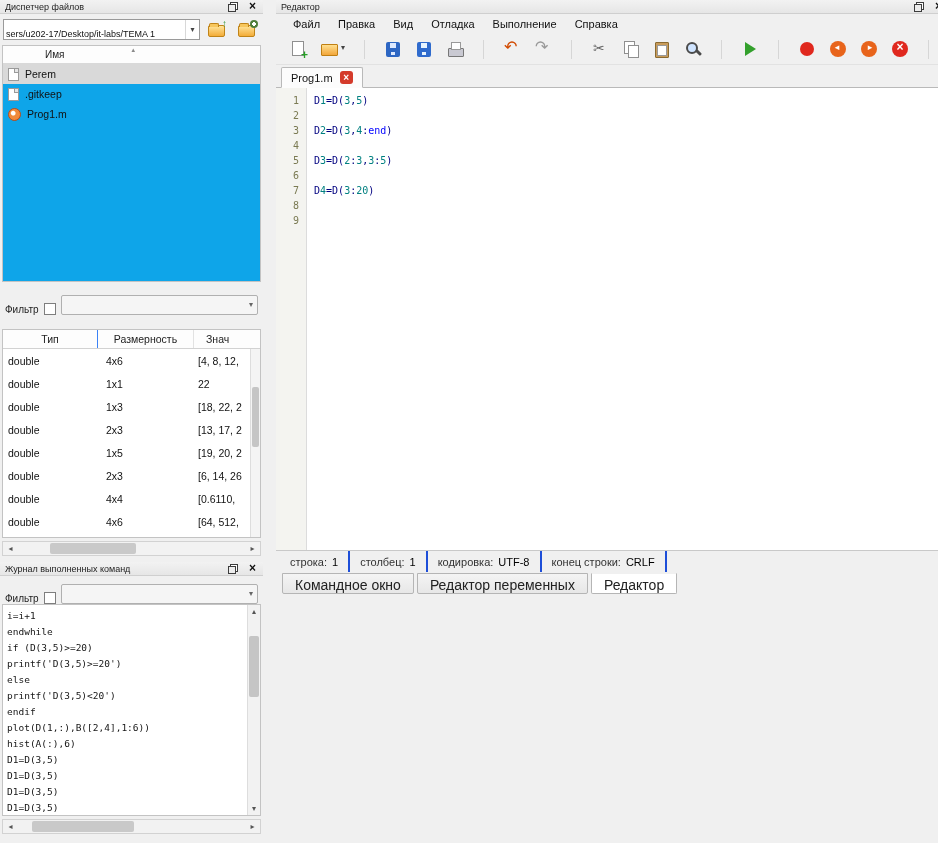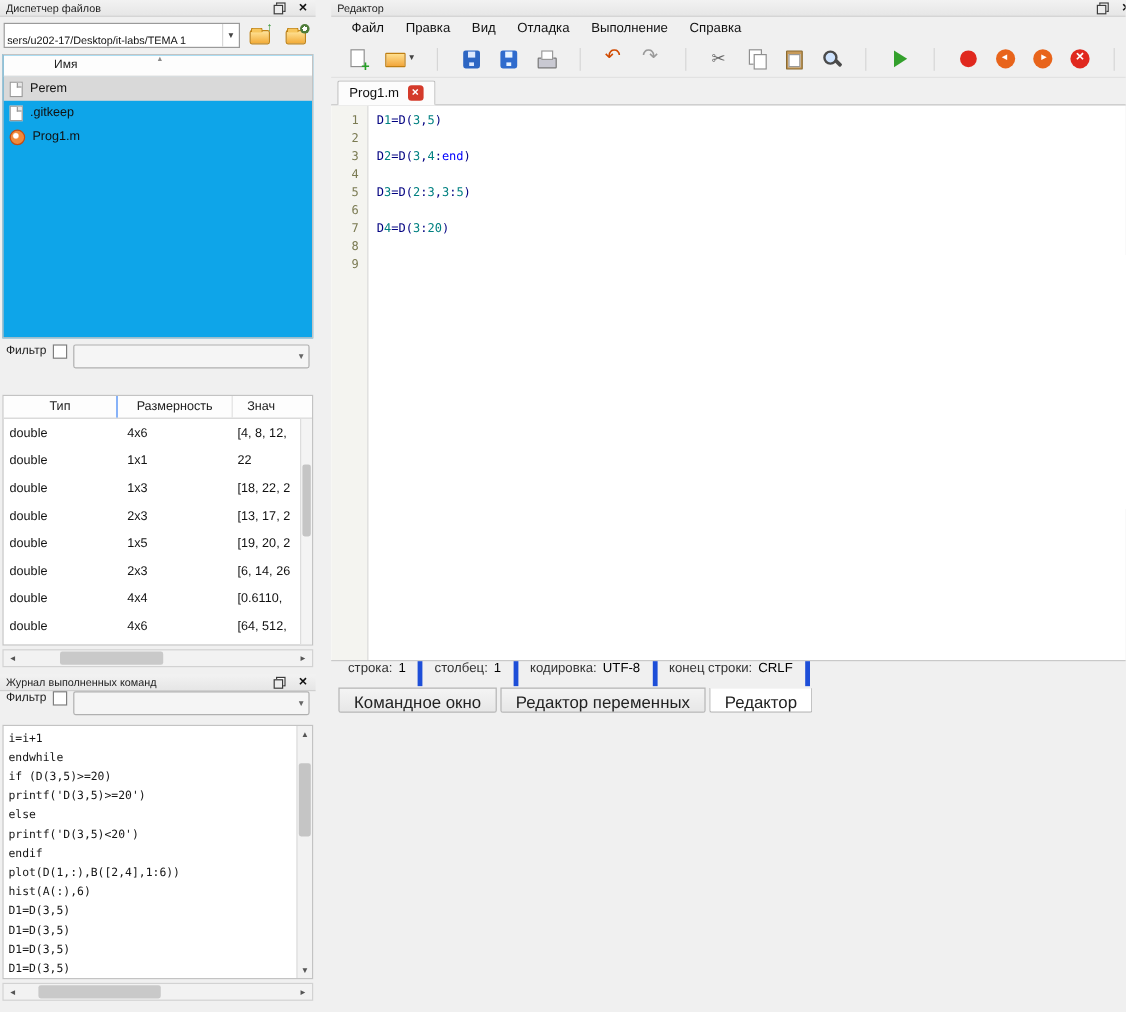--- a/index.html
+++ b/index.html
@@ -14,21 +14,21 @@
 .undock::before{content:"";position:absolute;right:0;top:0;width:6px;height:6px;border:1px solid #3c3c3c;background:#fff}
 .undock::after{content:"";position:absolute;left:0;bottom:0;width:6px;height:6px;border:1px solid #3c3c3c;background:#ededed}
 .close-x{width:11px;text-align:center}
 .close-x::before{content:"×";font-weight:bold;font-size:12px;color:#111;line-height:10px}
 
 .combo{flex:1;display:flex;align-items:flex-end;height:21px;border:1px solid #9a9a9a;background:#fff;overflow:hidden}
 .combo-text{flex:1;font-size:9px;white-space:nowrap;overflow:hidden;padding:0 2px;color:#111}
 .combo-caret{width:14px;align-self:stretch;display:flex;align-items:center;justify-content:center;border-left:1px solid #d8d8d8;color:#444}
 .combo-caret::before{content:"▾";font-size:8px}
 .checkbox{width:12px;height:12px;border:1px solid #7e7e7e;background:#fff;flex:0 0 auto}
-.filter-row{display:flex;align-items:flex-start;gap:5px;height:28px;padding:0 5px;font-size:10px;color:#1d1d1d}
+.filter-row{display:flex;align-items:flex-end;gap:5px;height:28px;padding:0 5px;font-size:10px;color:#1d1d1d}
 .fcombo{flex:1;height:20px;border:1px solid #b0b0b0;background:#f5f5f5;border-radius:2px;position:relative}
 .fcombo::after{content:"▾";position:absolute;right:4px;top:4px;font-size:8px;color:#666}
 
 .fb{left:0;top:0;width:263px;height:284px}
 .fb-toolbar{display:flex;align-items:center;gap:4px;height:30px;padding:0 3px}
 .fbtn{position:relative;width:26px;height:24px;border:none;background:transparent}
 .folder{position:absolute;left:4px;top:8px;width:17px;height:12px;background:linear-gradient(#ffe49a,#f3ac38);border:1px solid #c08418;border-radius:2px;display:inline-block}
 .folder::before{content:"";position:absolute;left:0;top:-3px;width:8px;height:3px;background:#f7c65d;border:1px solid #c08418;border-bottom:none;border-radius:2px 2px 0 0}
 .fol-up::after{content:"↑";position:absolute;right:-3px;top:-8px;color:#2a8f2a;font-weight:bold;font-size:10px}
 .fol-act::after{content:"";position:absolute;right:-4px;top:-6px;width:8px;height:8px;border-radius:50%;background:radial-gradient(circle,#ffffff 0 2px,#4f7d3a 2px)}
@@ -116,21 +116,21 @@
 .tab-close::before{content:"×";color:#fff;font-size:10px;font-weight:bold;line-height:11px}
 
 .code-wrap{position:absolute;left:0;right:0;top:88px;bottom:53px;display:flex;background:#fff;overflow:hidden}
 .gutter{width:31px;background:#f4f4f0;border-right:1px solid #dcdcdc;padding:5px 7px 0 0;text-align:right;font:10px "DejaVu Sans Mono",monospace;line-height:15px;color:#7a7a52}
 .codecol{flex:1;padding:5px 0 0 7px;font:10px "DejaVu Sans Mono",monospace;line-height:15px}
 .code-line{min-height:15px;white-space:pre;color:var(--code-base,#000080)}
 .tok-num{color:var(--code-number,#008080)}
 .tok-kw{color:var(--code-keyword,#0000ff)}
 
 .statusbar{position:absolute;left:0;right:0;bottom:31px;height:22px;background:#f0f0f0;border-top:1px solid #c9c9c9;display:flex;align-items:center;padding-left:4px;font-size:11px}
-.sseg{display:flex;gap:5px;height:100%;padding:0 10px;border-right:4px solid #1d4ed8}
+.sseg{display:flex;align-items:center;gap:5px;height:100%;padding:0 10px;border-right:2px solid #1d4ed8}
 .slabel{color:#333}
 .svalue{color:#000}
 .grip{position:relative;width:10px;height:10px;margin-left:auto;margin-right:4px}
 .grip::before{content:"";position:absolute;right:1px;bottom:1px;width:2px;height:2px;background:#8a8a8a;box-shadow:-4px 0 0 #8a8a8a,0 -4px 0 #8a8a8a}
 
 .bottom-tabs{position:absolute;left:0;right:0;bottom:0;height:31px;background:#f0f0f0;display:flex;gap:3px;align-items:flex-start;padding:1px 0 0 6px}
 .btab{height:21px;padding:3px 12px;border:1px solid #b5b5b5;background:linear-gradient(#f4f4f4,#e7e7e7);border-radius:0 0 2px 2px;font-size:14px;color:#222;white-space:nowrap}
 .btab.active{background:#fff;border-top-color:#f0f0f0}
 </style>
 </head>

